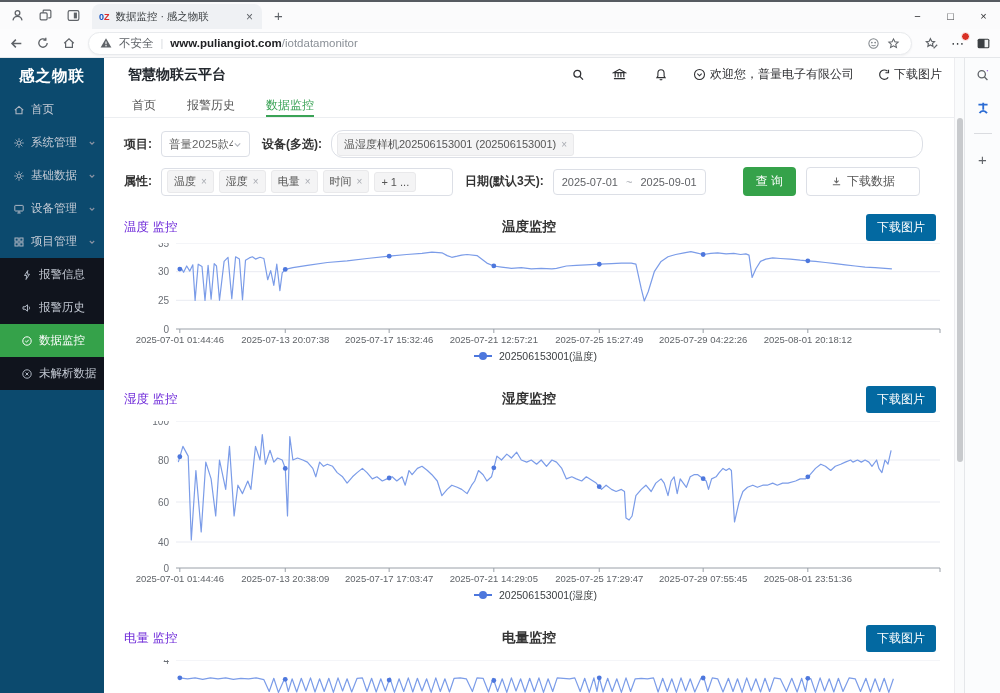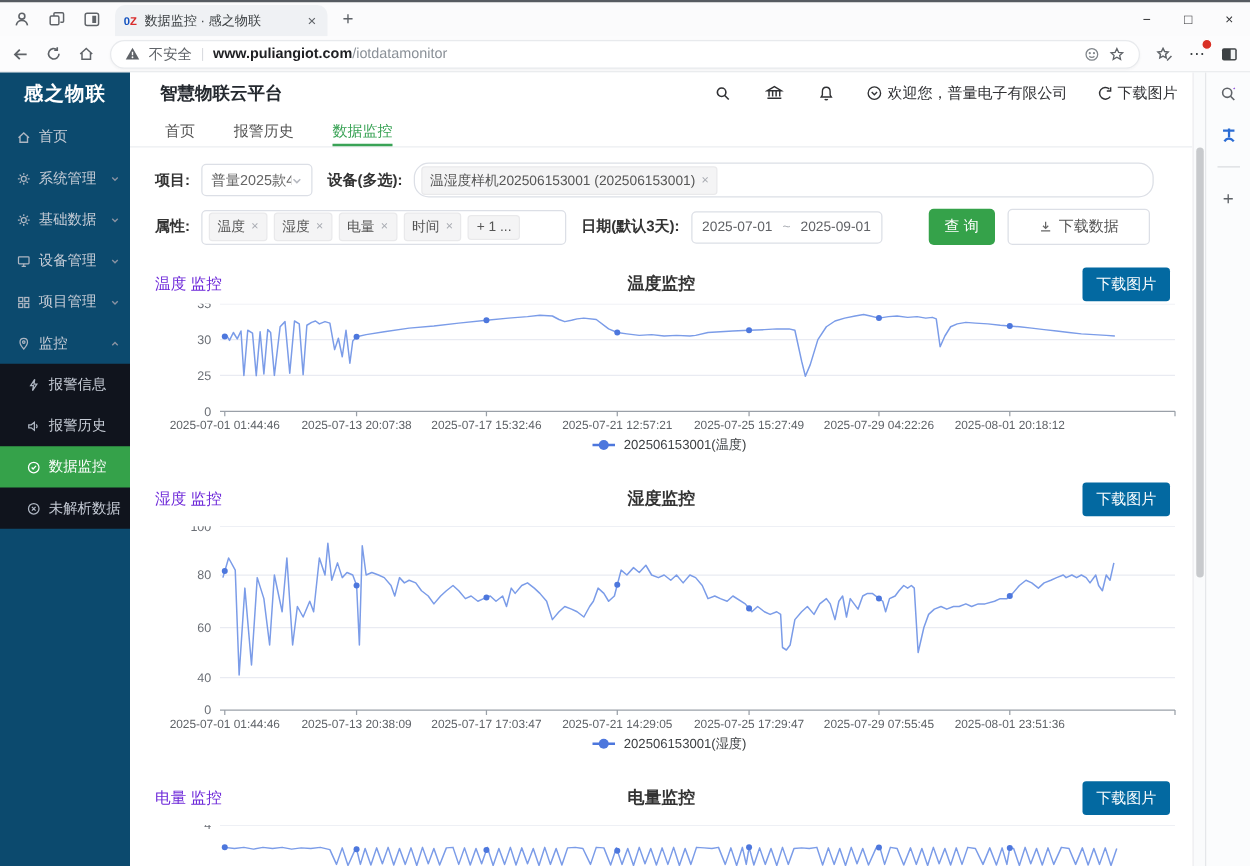--- a/index.html
+++ b/index.html
@@ -236,34 +236,20 @@
               <rect x="2" y="2" width="3.2" height="3.2"></rect>
               <rect x="6.8" y="2" width="3.2" height="3.2"></rect>
               <rect x="2" y="6.8" width="3.2" height="3.2"></rect>
               <rect x="6.8" y="6.8" width="3.2" height="3.2"></rect>
             </svg>
           </span>
         <span>项目管理</span>
         <span class="chev">
             <svg width="8" height="8" viewBox="0 0 8 8" fill="none" stroke="currentColor" stroke-width="1.1">
               <path d="M1.8 3 L4 5.2 L6.2 3"></path>
-            </svg>
-          </span>
-      </div>
-      <div class="menu-item">
-        <span class="mi">
-            <svg viewBox="0 0 12 12" width="12" height="12" fill="none" stroke="currentColor" stroke-width="1">
-              <path d="M6 1.6 C4.3 1.6 3 2.9 3 4.6 C3 6.9 6 10.2 6 10.2 C6 10.2 9 6.9 9 4.6 C9 2.9 7.7 1.6 6 1.6 Z"></path>
-              <circle cx="6" cy="4.6" r="1"></circle>
-            </svg>
-          </span>
-        <span>监控</span>
-        <span class="chev">
-            <svg width="8" height="8" viewBox="0 0 8 8" fill="none" stroke="currentColor" stroke-width="1.1">
-              <path d="M1.8 5.2 L4 3 L6.2 5.2"></path>
             </svg>
           </span>
       </div>
       <div class="submenu">
         <div class="menu-item">
           <span class="mi">
               <svg viewBox="0 0 12 12" width="12" height="12" fill="none" stroke="currentColor" stroke-width="1">
                 <path d="M6.8 1.5 L3.5 6.5 H5.8 L5 10.5 L8.5 5.2 H6.2 Z"></path>
               </svg>
             </span>

